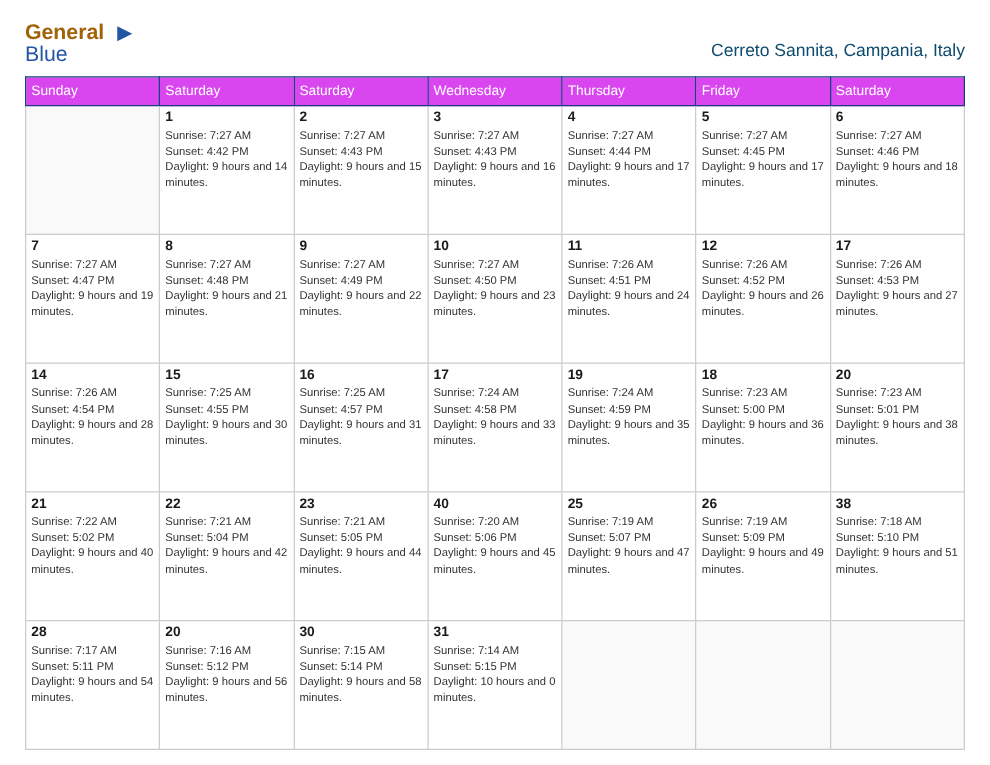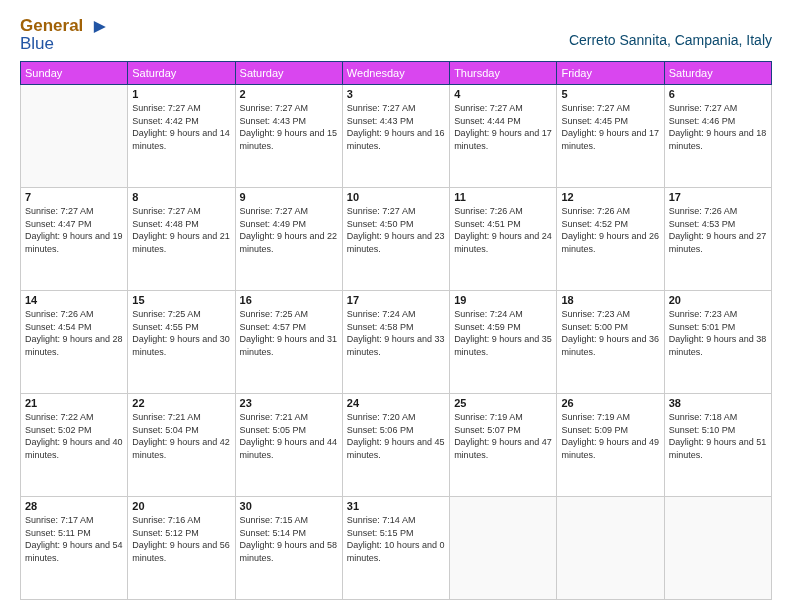--- a/index.html
+++ b/index.html
@@ -208,21 +208,21 @@
           </td>
           <td>
             <span class="day-number">22</span>
             <div class="day-info">Sunrise: 7:21 AM<br>Sunset: 5:04 PM<br>Daylight: 9 hours and 42 minutes.</div>
           </td>
           <td>
             <span class="day-number">23</span>
             <div class="day-info">Sunrise: 7:21 AM<br>Sunset: 5:05 PM<br>Daylight: 9 hours and 44 minutes.</div>
           </td>
           <td>
-            <span class="day-number">24</span>
+            <span class="day-number">40</span>
             <div class="day-info">Sunrise: 7:20 AM<br>Sunset: 5:06 PM<br>Daylight: 9 hours and 45 minutes.</div>
           </td>
           <td>
             <span class="day-number">25</span>
             <div class="day-info">Sunrise: 7:19 AM<br>Sunset: 5:07 PM<br>Daylight: 9 hours and 47 minutes.</div>
           </td>
           <td>
             <span class="day-number">26</span>
             <div class="day-info">Sunrise: 7:19 AM<br>Sunset: 5:09 PM<br>Daylight: 9 hours and 49 minutes.</div>
           </td>

